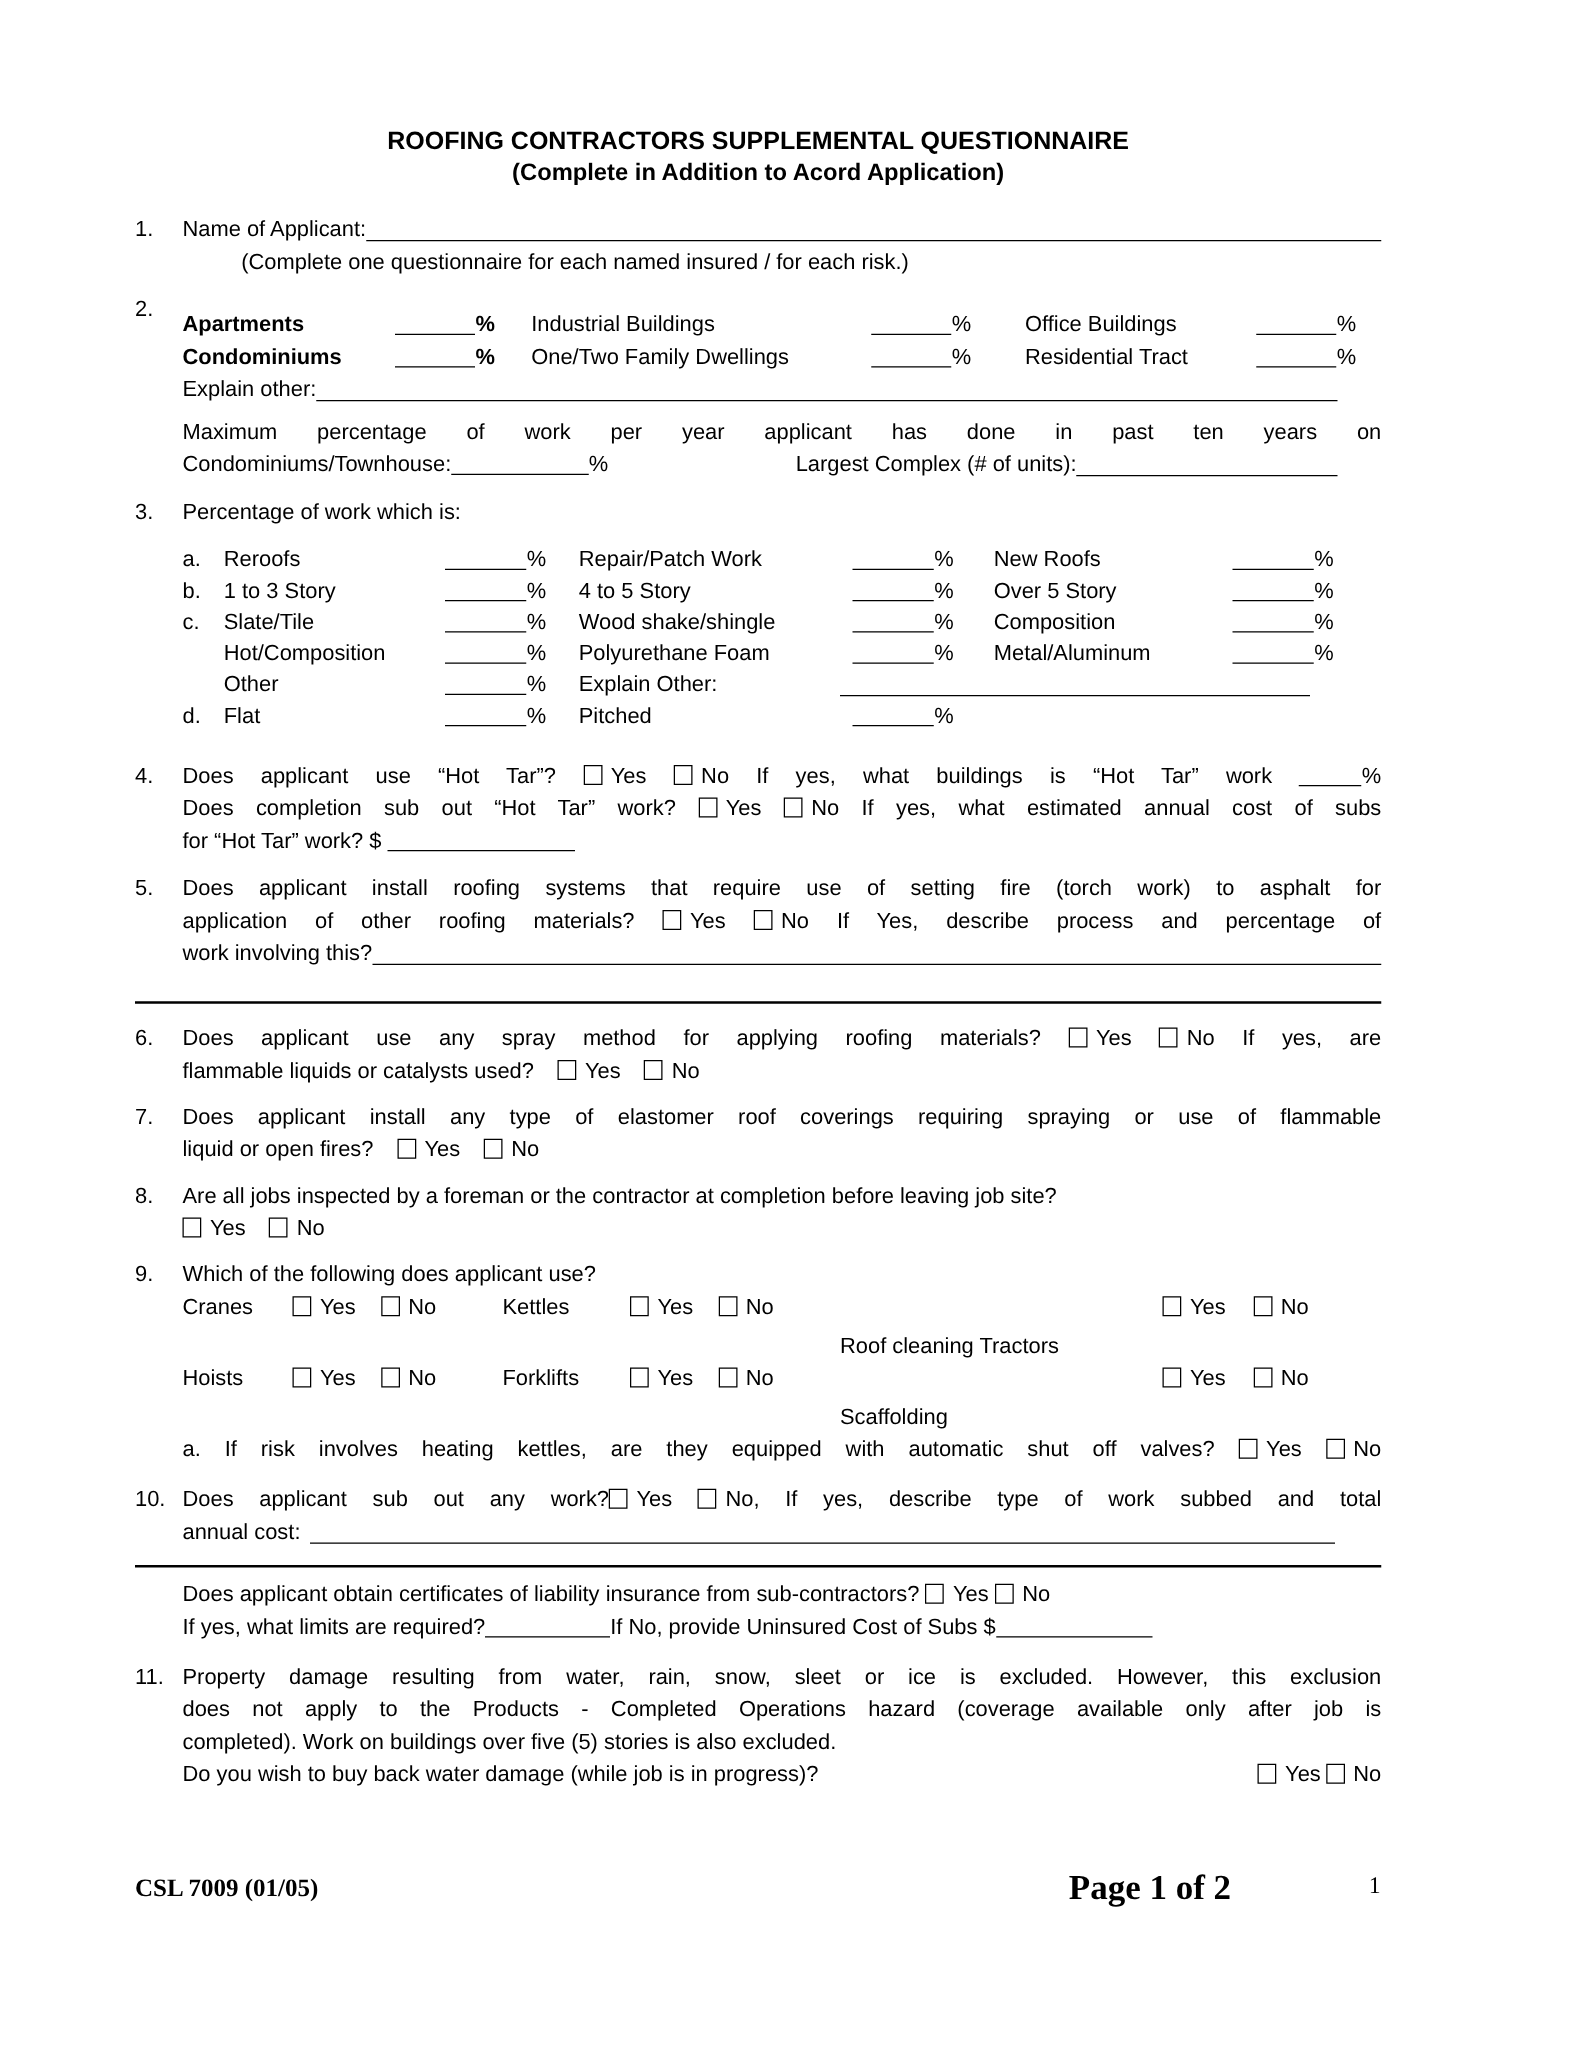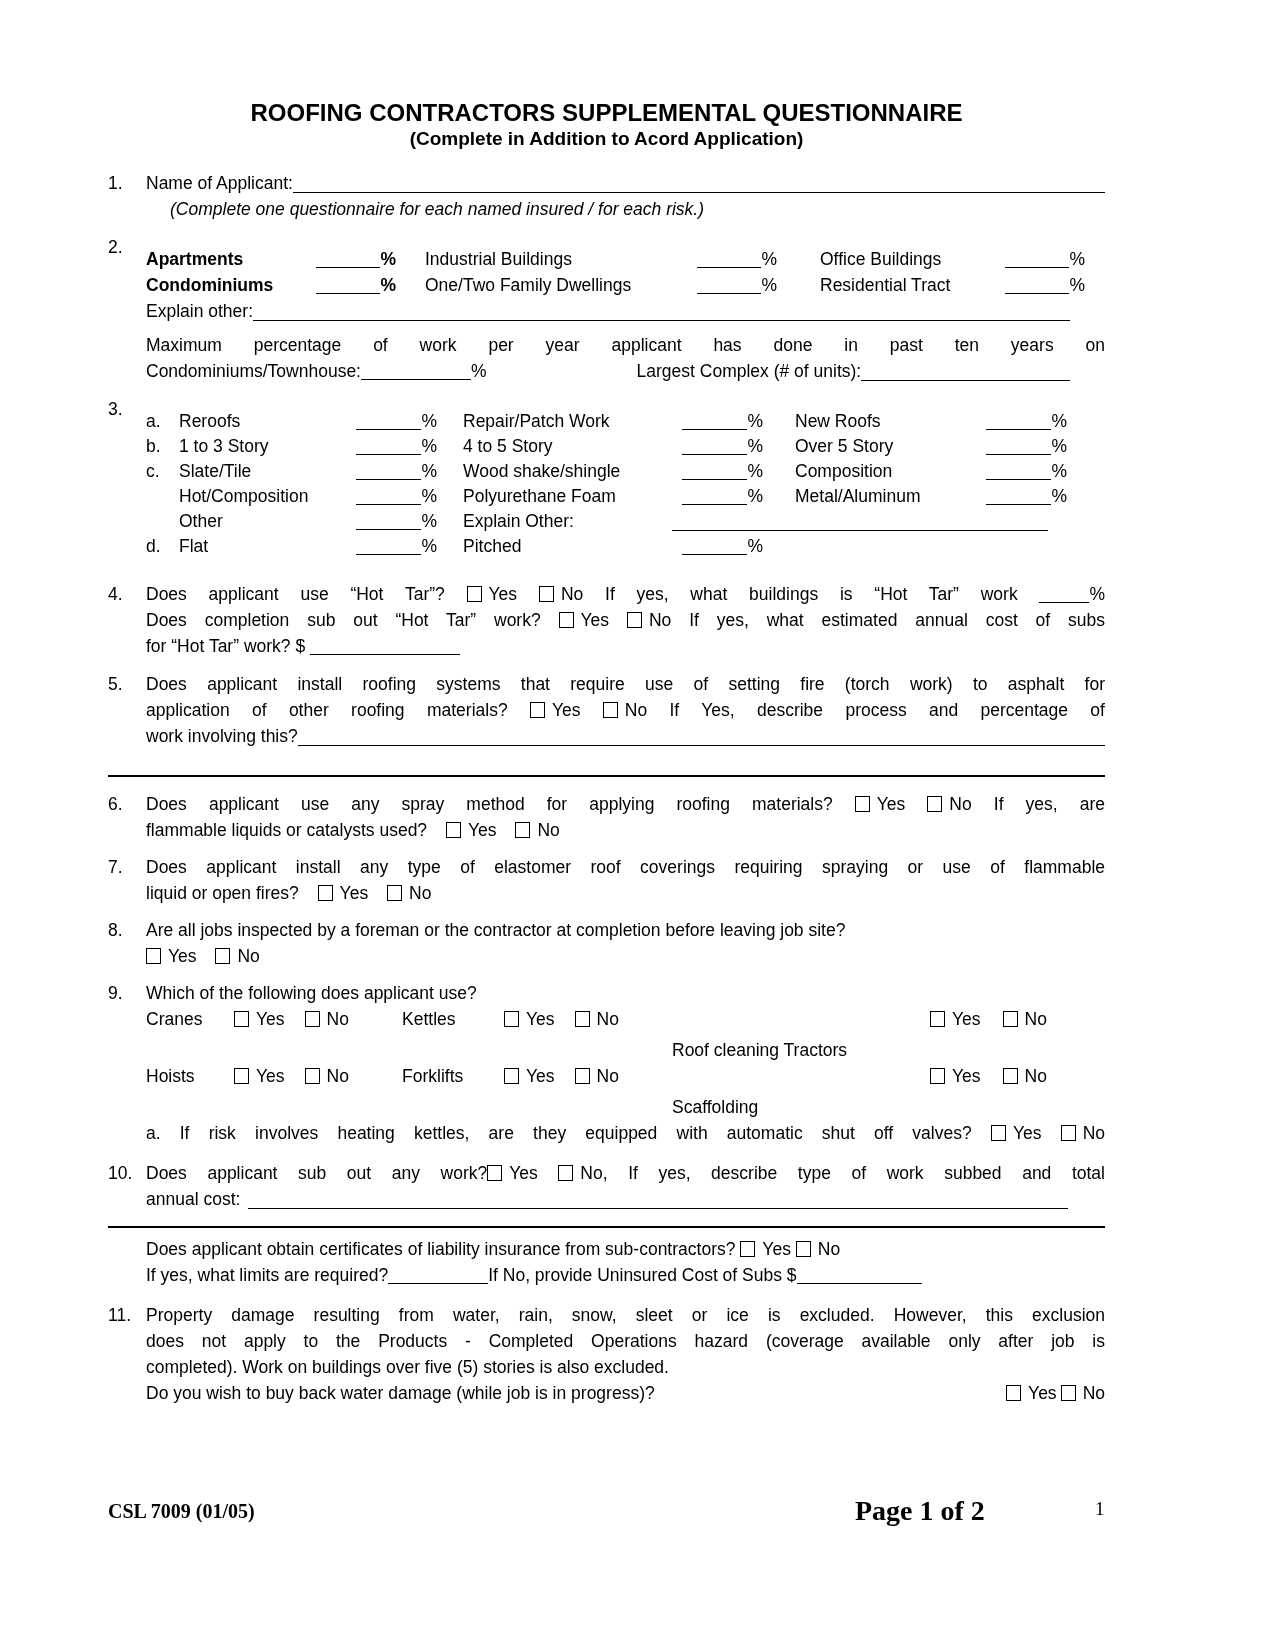--- a/index.html
+++ b/index.html
@@ -3,38 +3,38 @@
 <meta charset="utf-8">
 <style>
   * { margin:0; padding:0; box-sizing:border-box; }
   html,body { background:#ffffff; }
   body {
     width:1275px; height:1650px; position:relative;
     color:#000; font-family:"Liberation Sans", sans-serif;
     font-size:17.5px; line-height:26px;
   }
   .page { position:absolute; inset:0; padding:100px 170px 0 108px; }
-  .title    { text-align:center; font-weight:bold; font-size:24px; }
+  .title    { text-align:center; font-weight:bold; font-size:20px; }
   .subtitle { text-align:center; font-weight:bold; font-size:19px; }
 
   .item { display:flex; }
   .n { width:38px; flex:none; }
   .b { flex:1; min-width:0; }
 
   .fl { display:flex; }
   .sb { justify-content:space-between; }
   .jl { text-align:justify; text-align-last:justify; }
 
   .bl  { display:inline-block; border-bottom:1.6px solid #000; height:14px; vertical-align:-3px; }
   .blf { flex:1; border-bottom:1.6px solid #000; margin-bottom:3px; }
   .cb  { display:inline-block; width:15px; height:16px; border:1.8px solid #000;
          vertical-align:-2px; margin-right:7px; background:#fff; }
   .u   { display:inline-block; white-space:nowrap; }
   .hr  { border-bottom:2px solid #000; height:0; margin-left:-38px; }
-  .note { font-style:italic; margin-left:24px; }
+  .note { margin-left:47px; }
 
   
   .r2c1 { width:250px; display:flex; justify-content:space-between;font-weight:bold; }
   .r2c2 { width:352px; margin-left:29px; display:flex; justify-content:space-between; }
   .r2c3 { width:265px; margin-left:43px; display:flex; justify-content:space-between; }
 
   
   .r3 { display:flex; line-height:25px; }
   .lt { width:33px; flex:none; }
   .r3c1 { width:258px; display:flex; justify-content:space-between; }
@@ -122,20 +122,21 @@
         <span class="u"><span class="bl" style="width:110px"></span><span>%</span></span>
         <span style="margin-left:150px">Largest Complex (# of units):</span>
         <span class="blf" style="margin-right:35px"></span>
       </div>
     </div>
   </div>
 
   <div class="item mt12">
     <div class="n">3.</div>
     <div class="b">
+      <div>Percentage of work which is:</div>
       <div class="r3 mt13">
         <span class="lt">a.</span>
         <span class="r3c1">
           <span>Reroofs</span>
           <span class="u"><span class="bl" style="width:65px"></span><span>%</span></span>
         </span>
         <span class="r3c2">
           <span>Repair/Patch Work</span>
           <span class="u"><span class="bl" style="width:65px"></span><span>%</span></span>
         </span>

